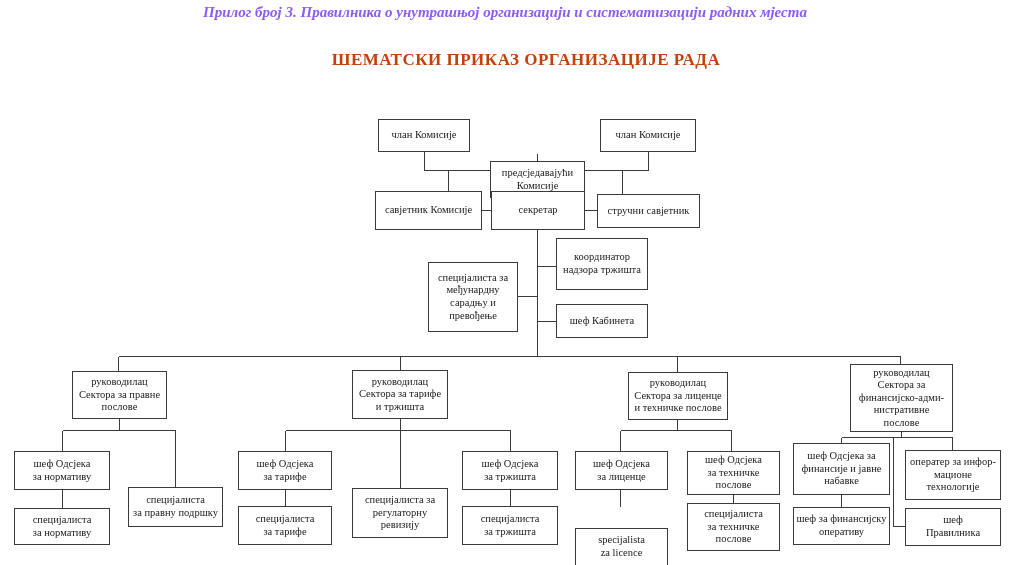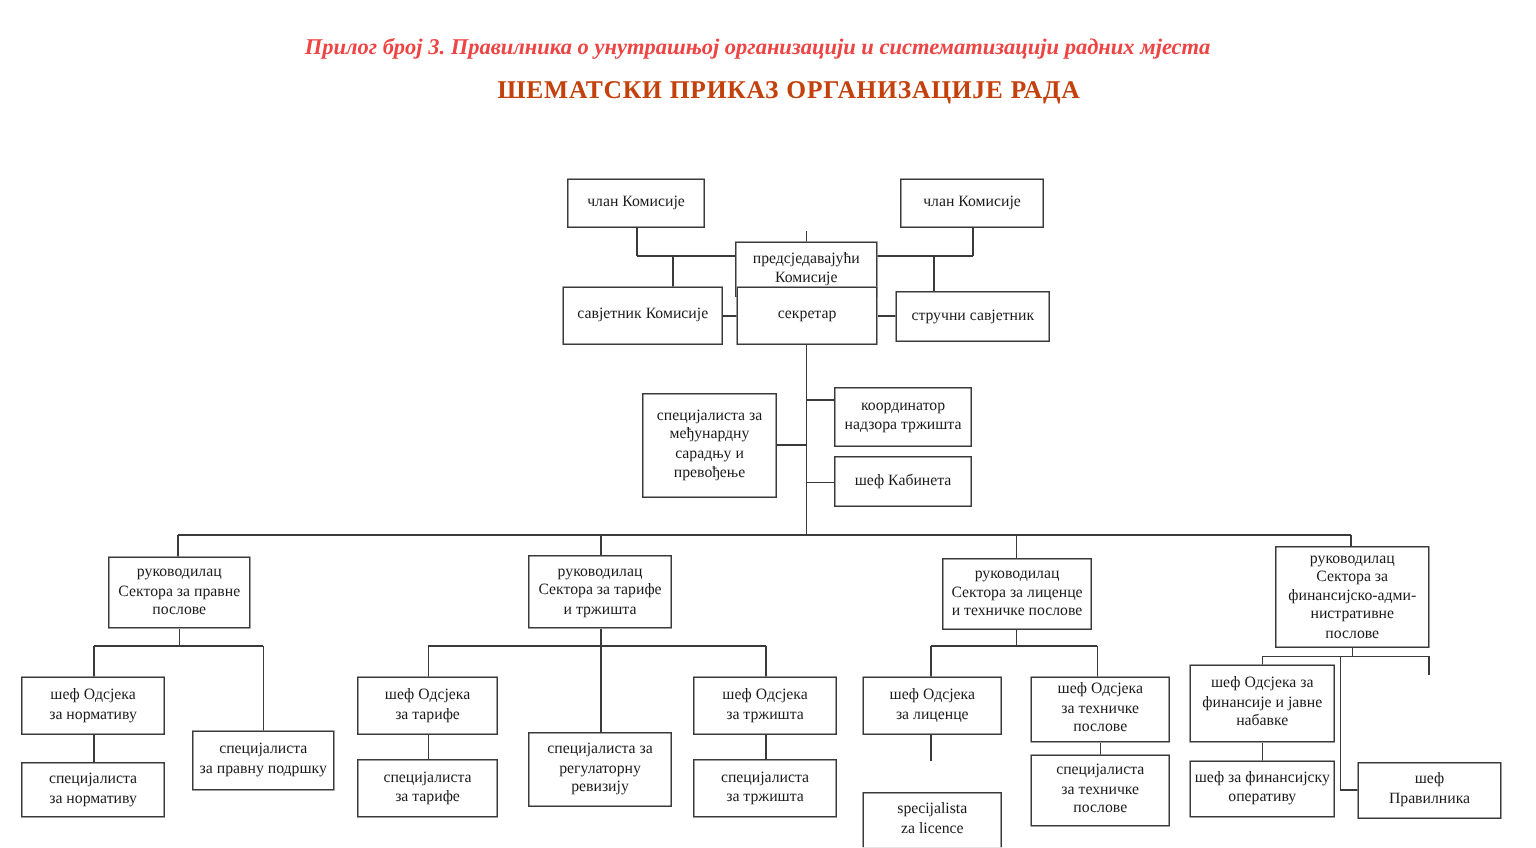--- a/index.html
+++ b/index.html
@@ -2,42 +2,42 @@
 <html><head>
 <meta charset="utf-8">
 <style>
   * { margin:0; padding:0; box-sizing:border-box; }
   html,body { background:#ffffff; }
   .page {
     position:relative; width:1024px; height:565px; background:#ffffff;
     font-family:"Liberation Serif","DejaVu Serif",serif; overflow:hidden;
   }
   .doc-subtitle {
-    position:absolute; left:0; top:24px; width:1010px; text-align:center;
-    font-size:15px; font-weight:bold; font-style:italic; color:#ef4444;
+    position:absolute; left:0; top:4px; width:1010px; text-align:center;
+    font-size:15px; font-weight:bold; font-style:italic; color:#8b5cf6;
   }
   .doc-heading {
     position:absolute; left:0; top:50px; width:1010px; text-align:center;
     font-size:17px; font-weight:bold; color:#c2410c; letter-spacing:0.5px;margin-left:21px;
   }
   svg.wires { position:absolute; left:0; top:0; width:1024px; height:565px; }
   .node {
     position:absolute; background:#ffffff; border:1px solid #3a3a3a;
     display:flex; align-items:center; justify-content:center; text-align:center;
     font-size:10.5px; line-height:1.2; color:#1a1a1a; white-space:pre-line;
     padding:1px 2px;
   }
   
   .n-clan1   { left:378px; top:119px; width:92px;  height:33px; }
   .n-pred    { left:490px; top:117px; width:95px;  height:37px;margin-top:44px; }
   .n-clan2   { left:600px; top:119px; width:96px;  height:33px; }
   .n-savj    { left:375px; top:191px; width:107px; height:39px; }
   .n-sekr    { left:491px; top:191px; width:94px;  height:39px; }
   .n-strucni { left:597px; top:194px; width:103px; height:34px; }
-  .n-koord   { left:556px; top:258px; width:92px;  height:40px; }
+  .n-koord   { left:556px; top:238px; width:92px;  height:52px; }
   .n-specm   { left:428px; top:262px; width:90px;  height:70px; }
   .n-kab     { left:556px; top:304px; width:92px;  height:34px; }
   .n-s1      { left:72px;  top:371px; width:95px;  height:48px; }
   .n-s2      { left:352px; top:370px; width:96px;  height:49px; }
   .n-s3      { left:628px; top:372px; width:100px; height:48px; }
   .n-s4      { left:850px; top:364px; width:103px; height:68px; }
   .n-b1      { left:14px;  top:451px; width:96px;  height:39px; }
   .n-b2      { left:14px;  top:508px; width:96px;  height:37px; }
   .n-b3      { left:128px; top:487px; width:95px;  height:40px; }
   .n-b4      { left:238px; top:451px; width:94px;  height:39px; }
@@ -168,16 +168,19 @@
 за техничке
 послове</div>
   <div class="node n-b12">специјалиста
 за техничке
 послове</div>
   <div class="node n-b13">шеф Одсјека за
 финансије и јавне
 набавке</div>
   <div class="node n-b14">шеф за финансијску
 оперативу</div>
+  <div class="node n-b15">оператер за инфор-
+мационе
+технологије</div>
   <div class="node n-b16">шеф
 Правилника</div>
 
 </div>
 
 </body></html>

